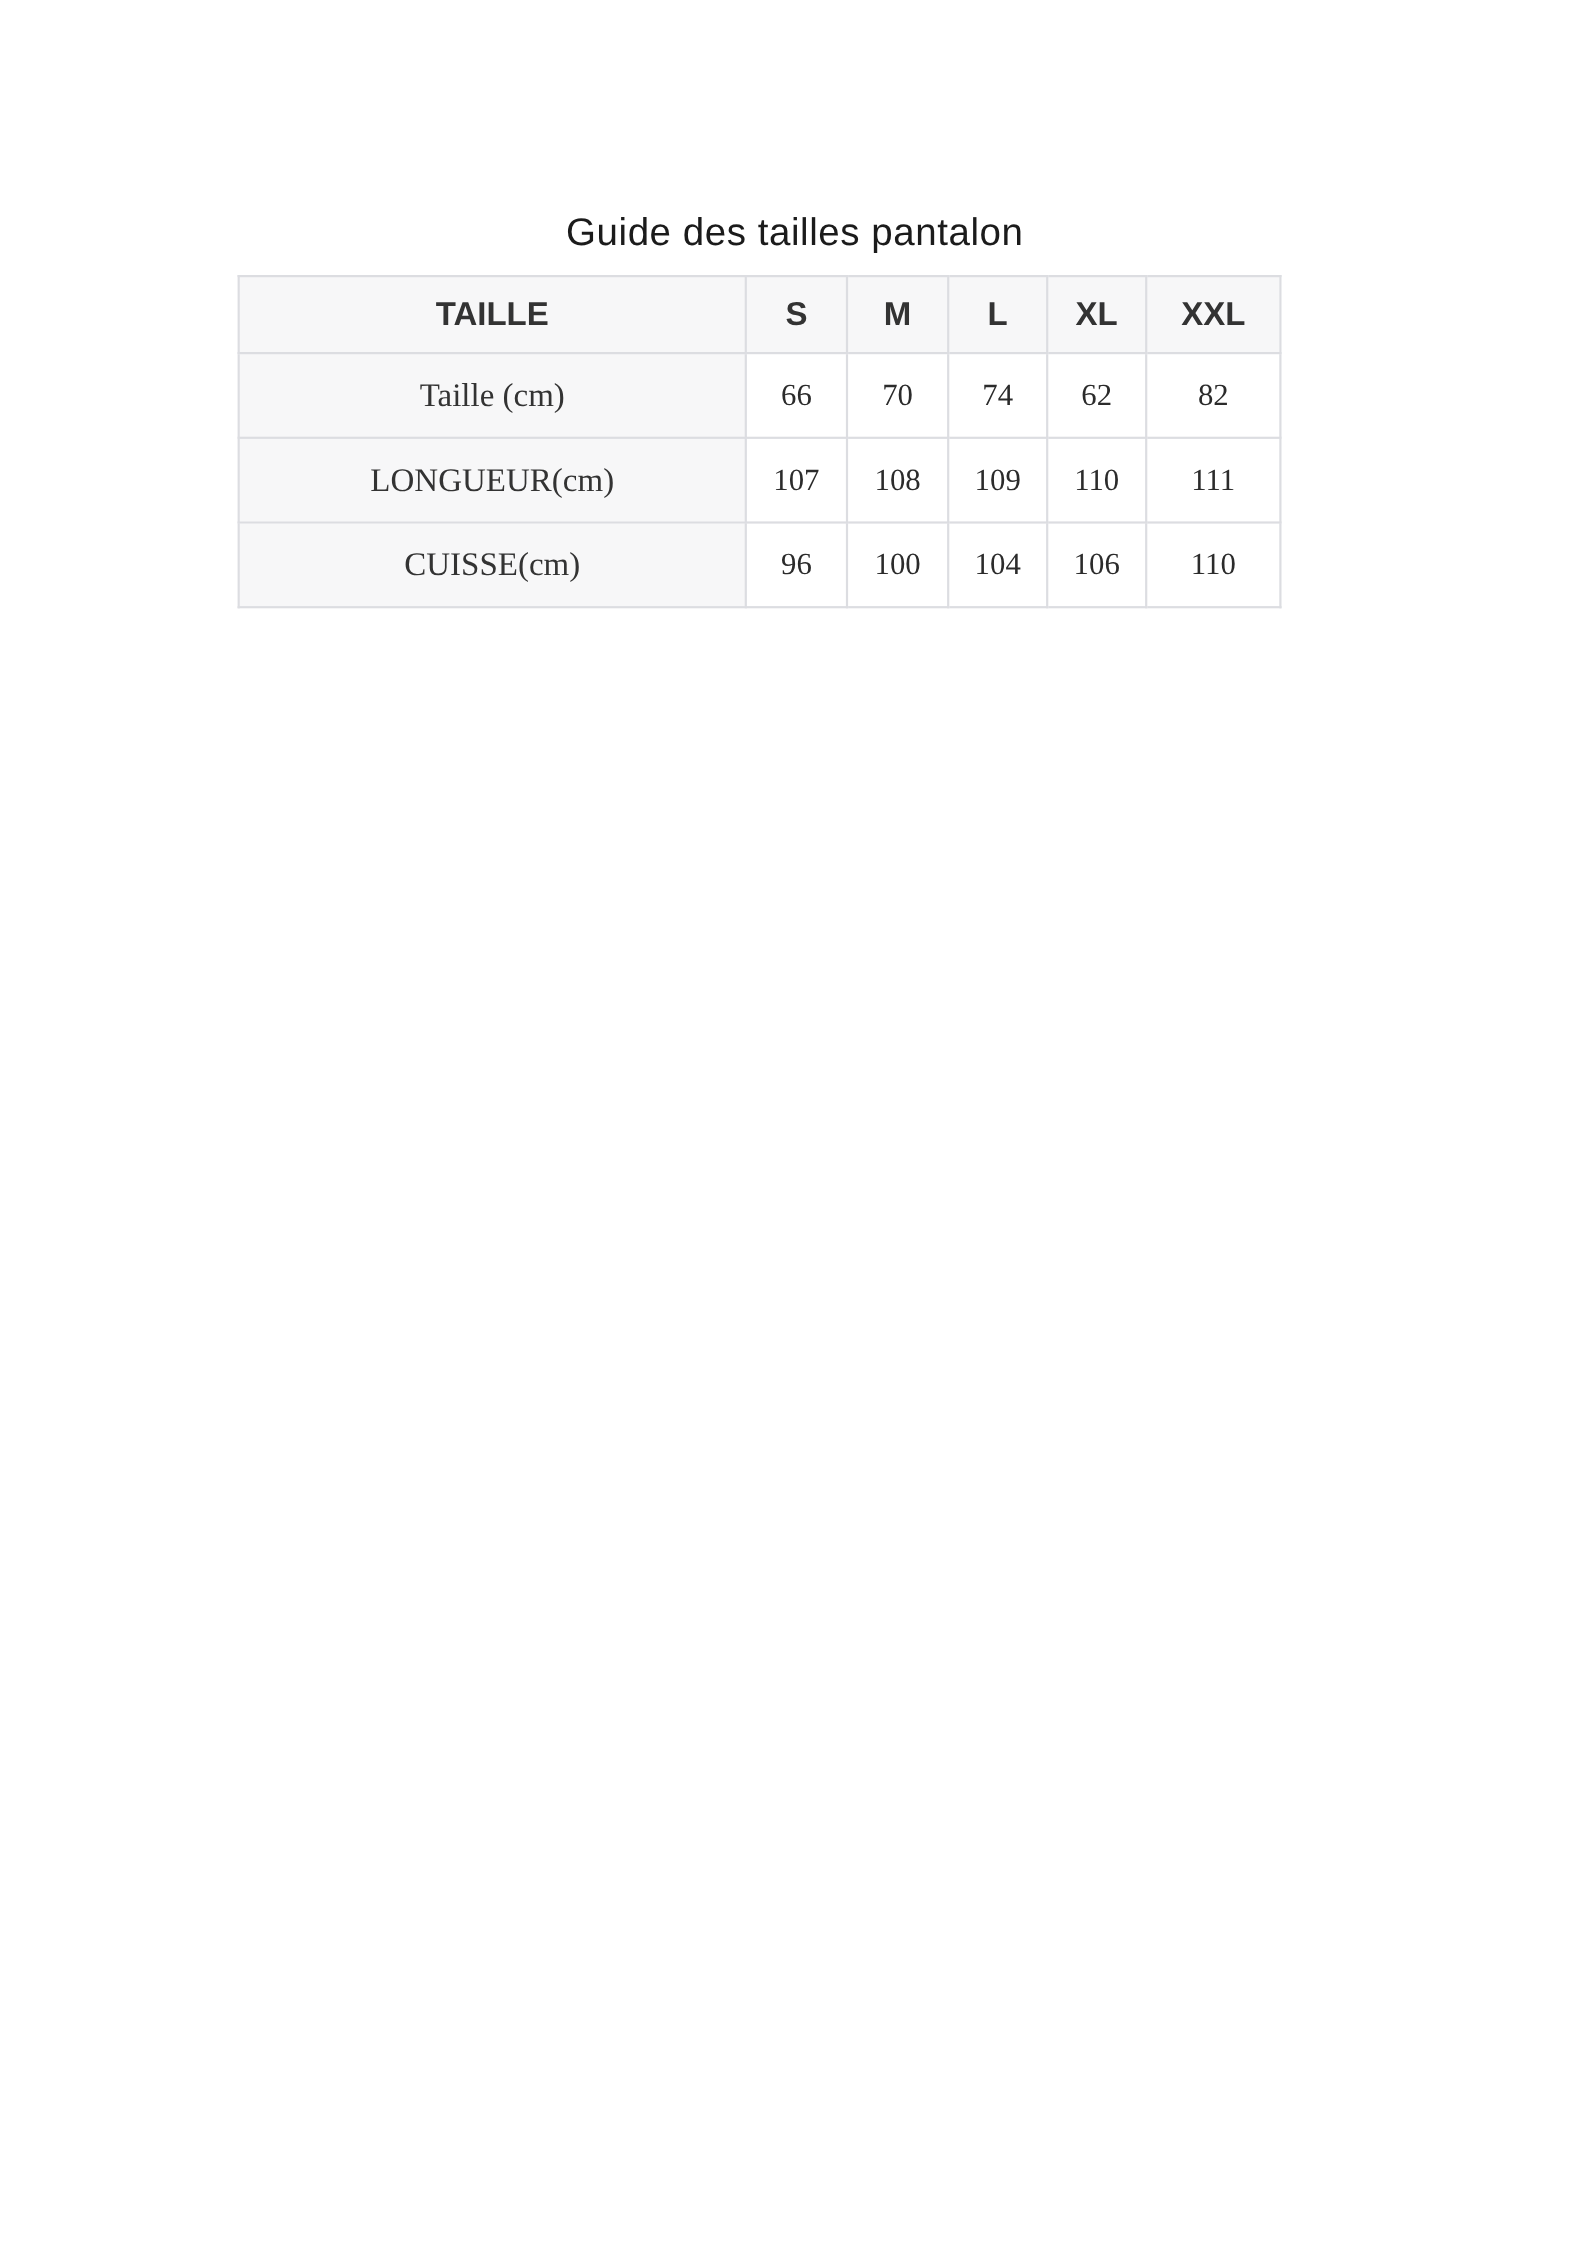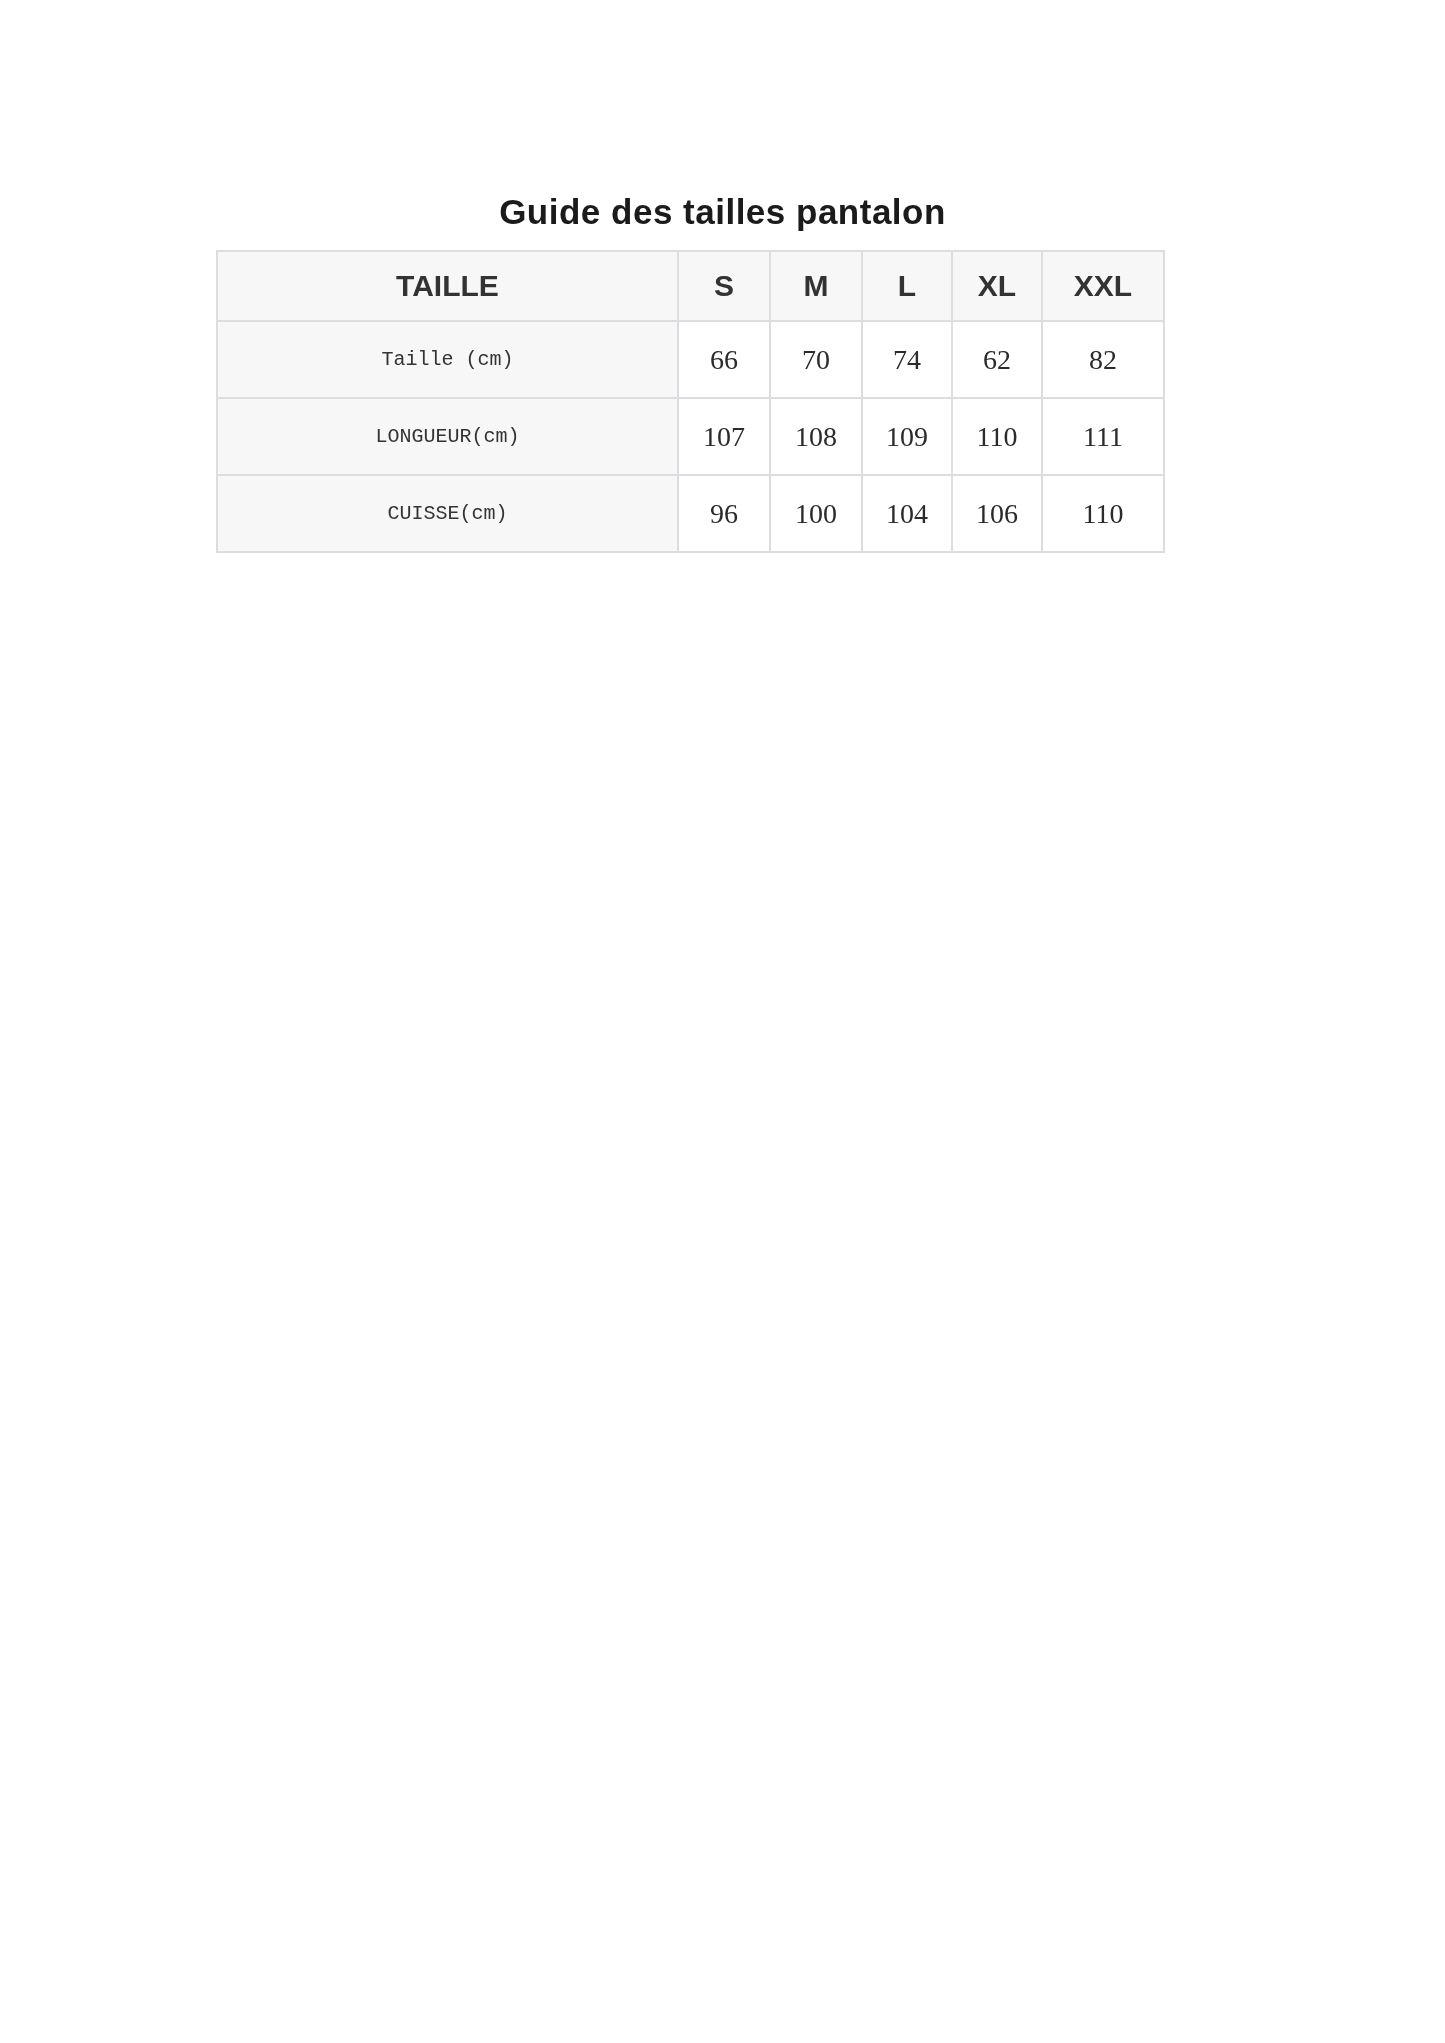--- a/index.html
+++ b/index.html
@@ -16,21 +16,21 @@
     overflow: hidden;
   }
   .page-title {
     position: absolute;
     top: 190px;
     left: 0;
     width: 100%;
     text-align: center;
     font-size: 35px;
     line-height: 44px;
-    font-weight: bold;
+    font-weight: normal;
     color: #1b1b1b;
     letter-spacing: 0.5px;
   }
   table.size-table {
     position: absolute;
     left: 216px;
     top: 250px;
     width: 947px;
     table-layout: fixed;
     border-collapse: collapse;
@@ -47,23 +47,23 @@
   table.size-table tbody tr { height: 77px; }
   table.size-table thead th {
     background: #f7f7f8;
     font-family: "Liberation Sans", sans-serif;
     font-weight: bold;
     font-size: 30px;
     color: #333333;
   }
   table.size-table tbody th {
     background: #f7f7f8;
-    font-family: Liberation Mono, monospace;
+    font-family: Liberation Serif, serif;
     font-weight: normal;
-    font-size: 20px;
+    font-size: 30px;
     color: #333333;
   }
   table.size-table tbody td {
     background: #ffffff;
     font-family: "Liberation Serif", serif;
     font-weight: normal;
     font-size: 28px;
     color: #2b2b2b;
   }
 </style>

